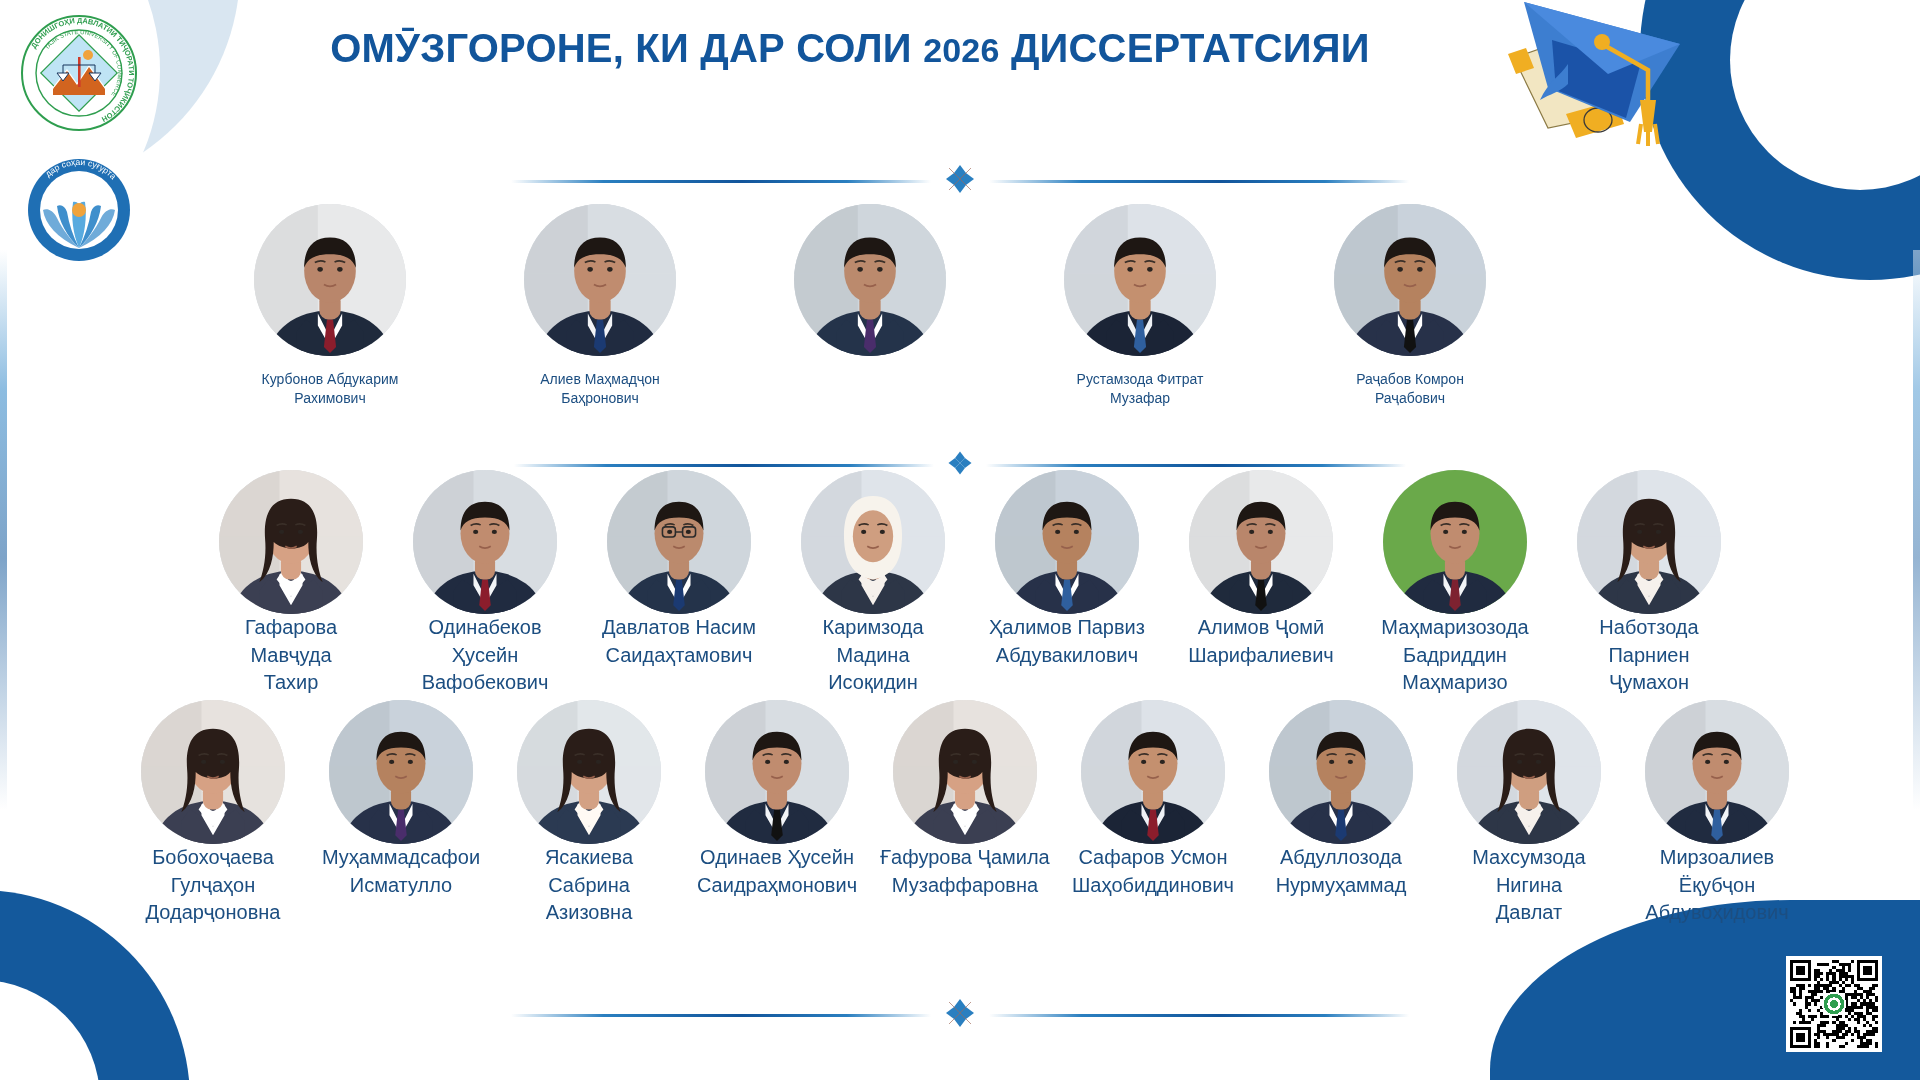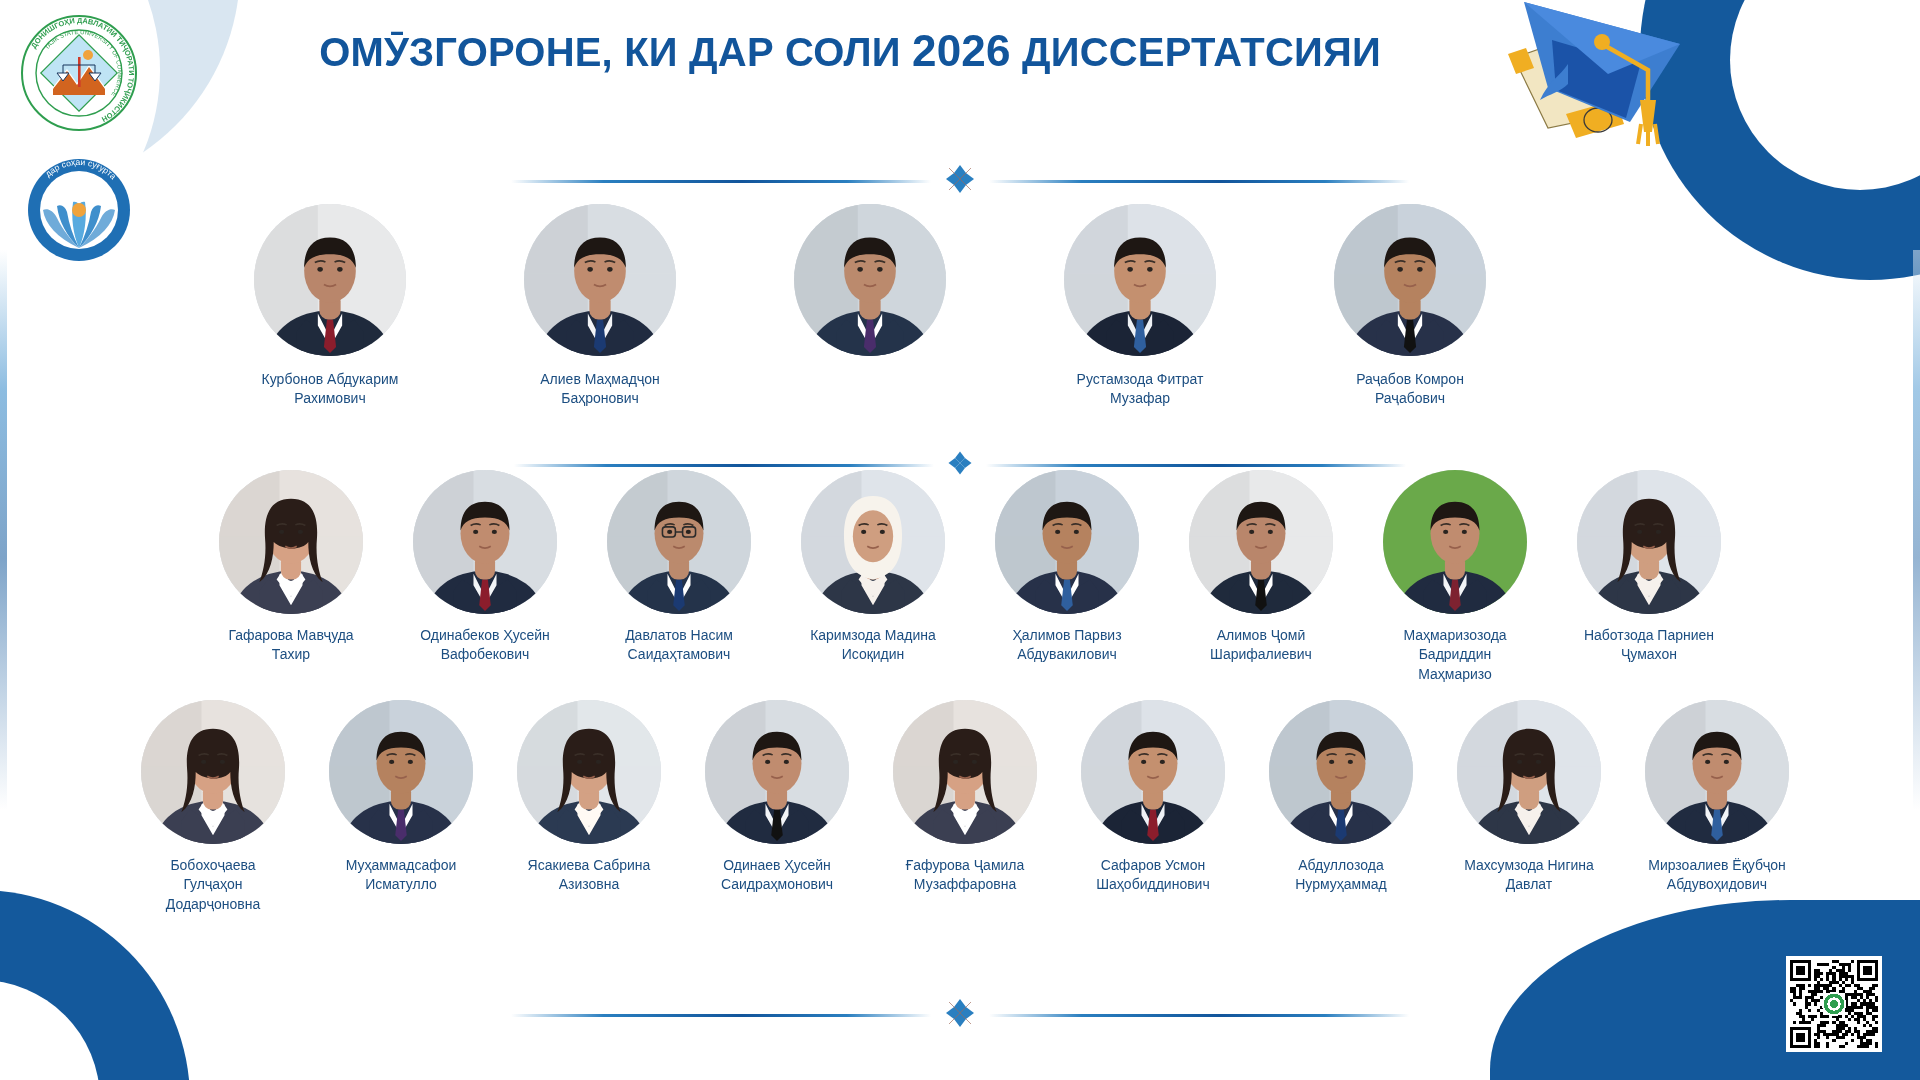--- a/index.html
+++ b/index.html
@@ -97,21 +97,21 @@
   }
   #title-block .line {
     font-family: "Liberation Sans", sans-serif;
     font-weight: 700;
     font-size: 40px;
     letter-spacing: .2px;
     line-height: 1.33;
     color: #12559b;
     white-space: nowrap;
   }
-  #title-block .line .yr { font-size: 44px; }
+  #title-block .line .yr { font-size: 34px; }
 
   
   .divider {
     position: absolute;
     left: 0; width: 1920px;
     height: 26px;
     display: flex; align-items: center; justify-content: center;
   }
   .divider .bar {
     height: 3px; flex: 0 0 auto;
@@ -145,23 +145,23 @@
     background: #d9dde1;
     flex: 0 0 auto;
   }
   #row-1 .avatar { width: 152px; height: 152px; }
   #row-2 .avatar { width: 144px; height: 144px; }
   #row-3 .avatar { width: 144px; height: 144px; }
 
   .avatar svg { display: block; width: 100%; height: 100%; }
 
   .pname {
-    margin-top: 12px;
+    margin-top: 0;
     font-family: "Liberation Sans", sans-serif;
-    font-size: 14px;
+    font-size: 20px;
     line-height: 1.38;
     color: #1c4e81;
     text-align: center;
     white-space: pre-line;
   }
   #row-1 .pname { font-size: 14px; margin-top: 14px; }
 
   
   #qr-code {
     position: absolute; right: 38px; bottom: 28px;

